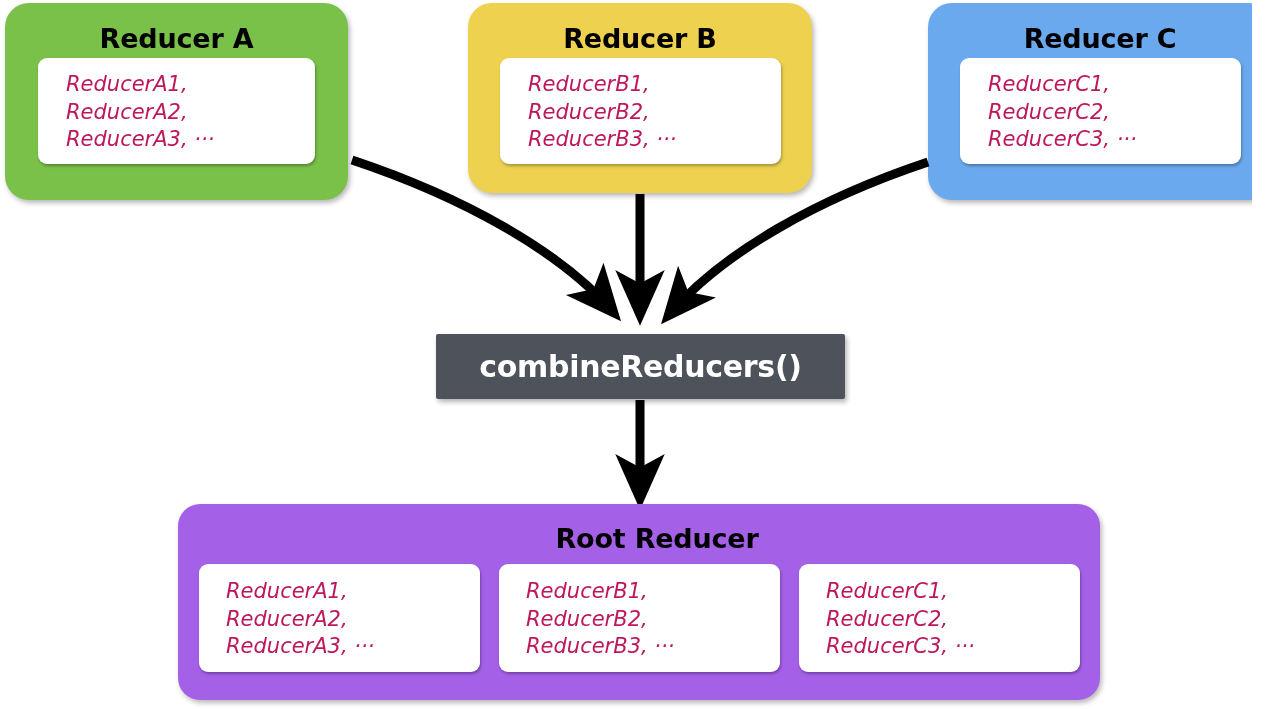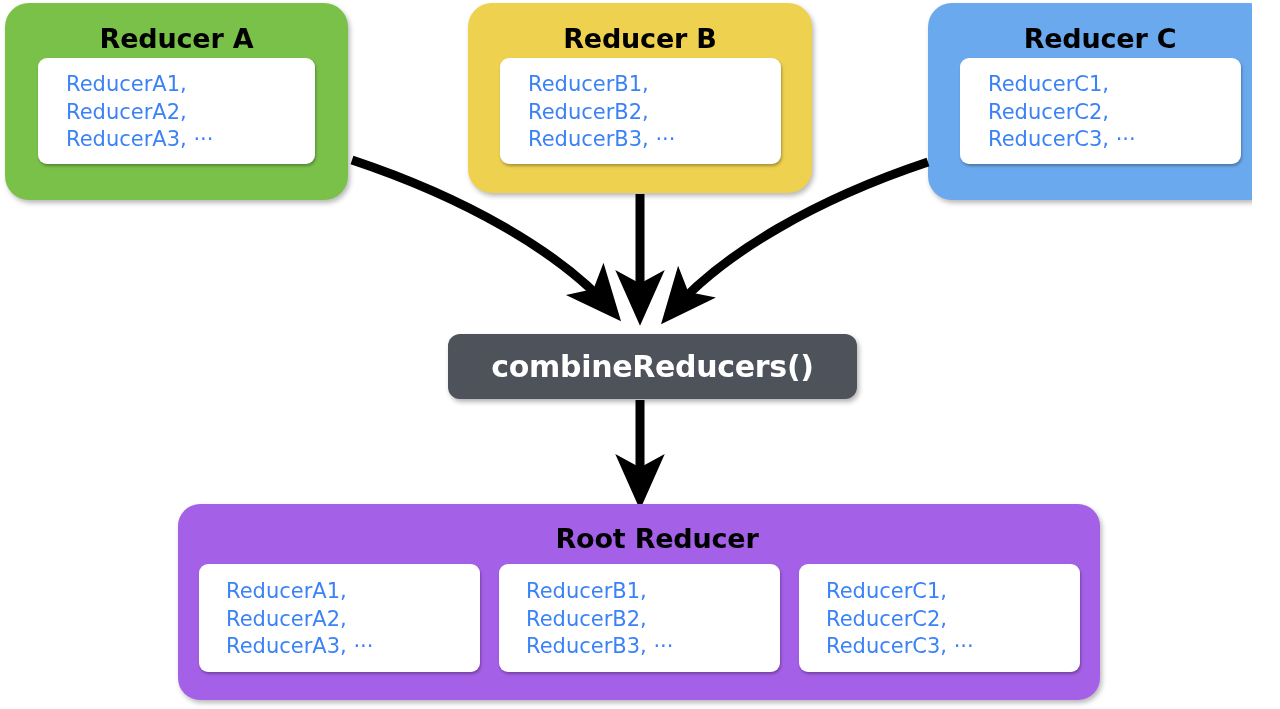--- a/index.html
+++ b/index.html
@@ -36,23 +36,24 @@
   
   .card {
     position: absolute;
     background: #ffffff;
     border-radius: 9px;
     box-shadow: 1px 2px 3px rgba(0,0,0,0.30);
     box-sizing: border-box;
   }
   .card-lines {
     position: absolute;
-    color: #3b82f6;
+    color: #be185d;
     line-height: 1.31;
     white-space: pre;
+    font-style: italic;
   }
 
   
   #panel-a { left: 5px;   top: 3px; width: 343px; height: 197px; background: #7AC14A; }
   #panel-b { left: 468px; top: 3px; width: 344px; height: 190px; background: #EED14E; }
   #panel-c { left: 928px; top: 3px; width: 344px; height: 197px; background: #6BA9EE; }
 
   #panel-a .panel-title,
   #panel-b .panel-title,
   #panel-c .panel-title { top: 20px; font-size: 27px; }
@@ -66,26 +67,25 @@
   #card-c .card-lines { left: 28px; top: 13px; font-size: 21px; }
 
   
   #combine-box {
     position: absolute;
     left: 436px;
     top: 334px;
     width: 409px;
     height: 65px;
     background: #4D525B;
-    border-radius: 12px;
+    border-radius: 2px;
     box-shadow: 2px 3px 5px rgba(0,0,0,0.30);
     display: flex;
     align-items: center;
     justify-content: center;
-    margin-left: 12px;
   }
   #combine-label {
     color: #ffffff;
     font-size: 30px;
     font-weight: bold;
     letter-spacing: -0.3px;
   }
 
   
   #panel-root {

